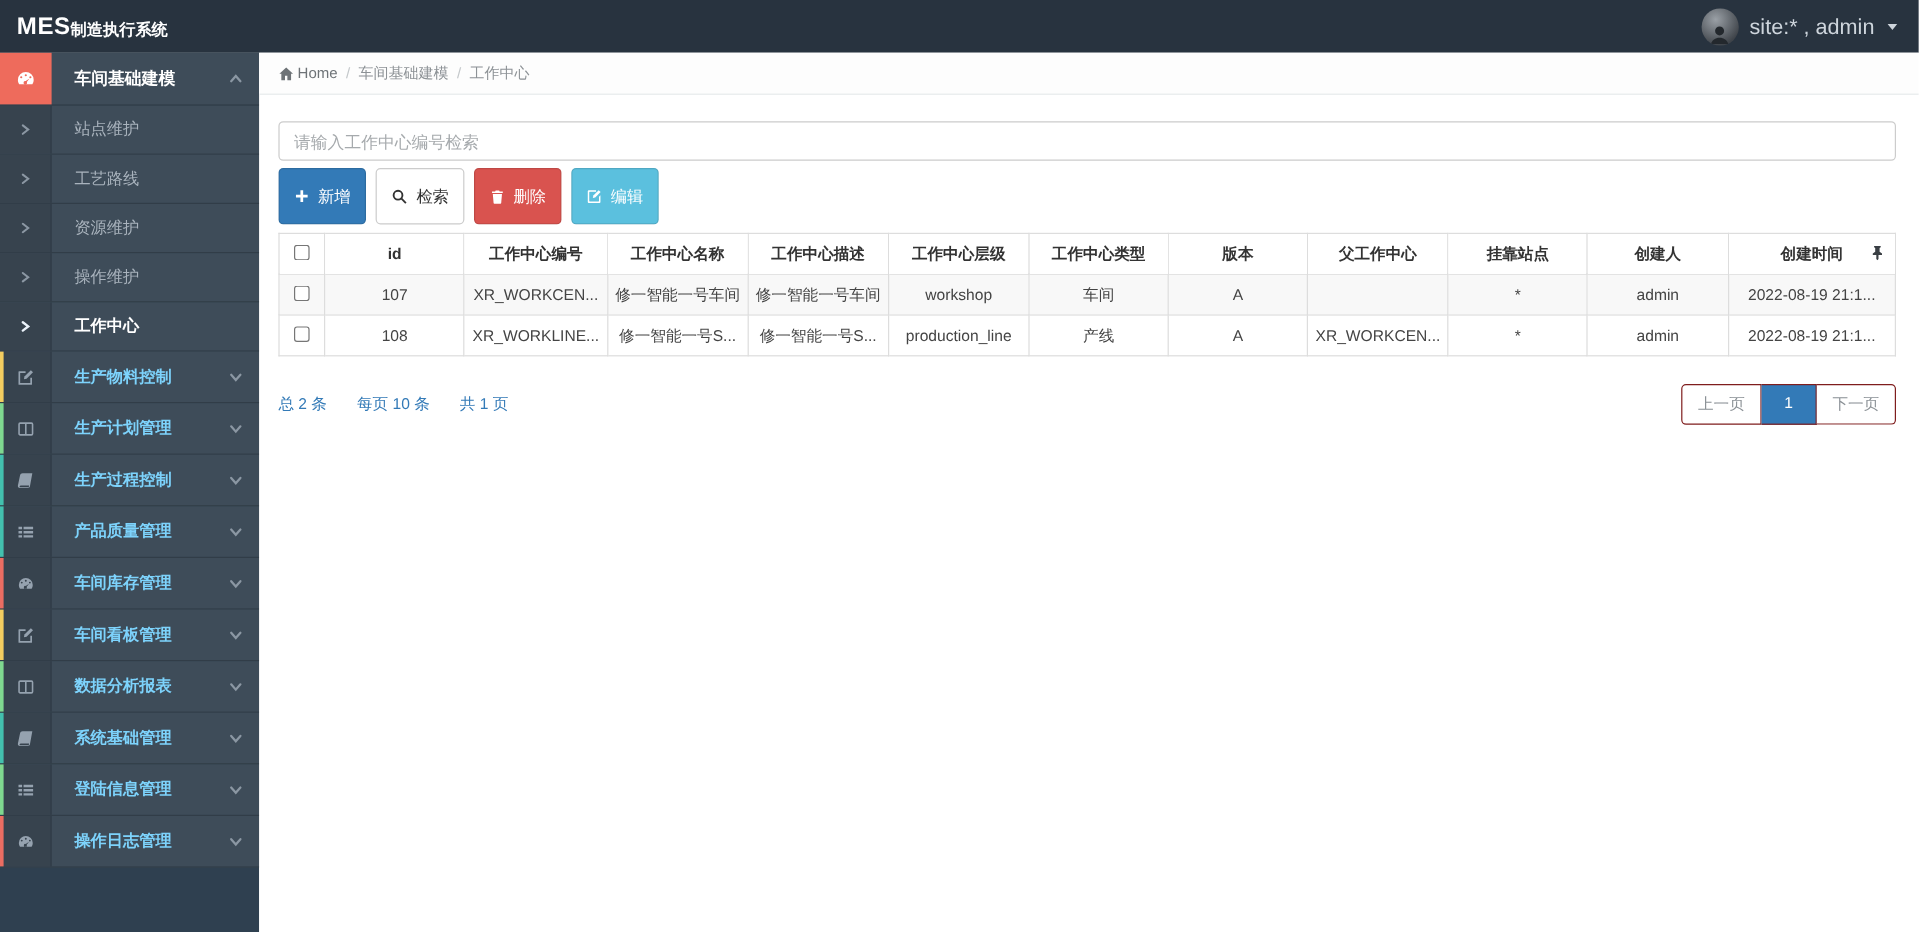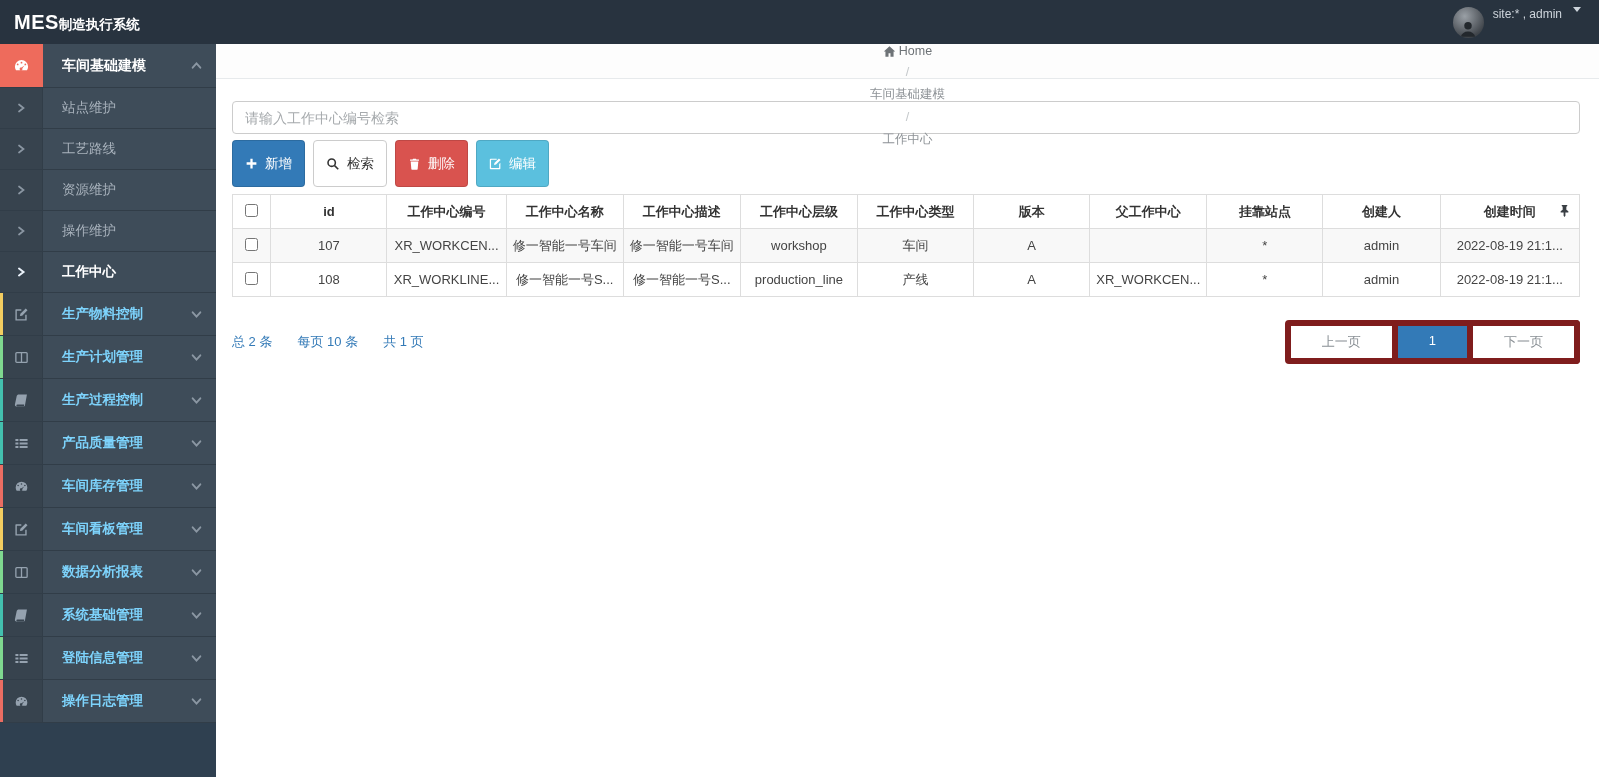--- a/index.html
+++ b/index.html
@@ -4,21 +4,21 @@
 <style>
   * { margin:0; padding:0; box-sizing:border-box; }
   html,body { width:1599px; height:777px; overflow:hidden; }
   body { font-family:"Liberation Sans","DejaVu Sans",sans-serif; background:#fff; position:relative; }
 
   
   .topbar { height:44px; background:#28333f; display:flex; align-items:center; justify-content:space-between; padding:0 18px 0 14px; }
   .logo { color:#fff; font-weight:bold; display:flex; align-items:flex-end; }
   .logo .mes { font-size:20px; letter-spacing:.5px; }
   .logo .rest { font-size:13.5px; }
-  .usermenu { display:flex; gap:9px; color:#ced5dc; font-size:12px; cursor:pointer; }
+  .usermenu { display:flex; align-items:center; gap:9px; color:#ced5dc; font-size:18px; cursor:pointer; }
   .avatar { width:31px; height:31px; border-radius:50%; overflow:hidden; flex:none;
             background:radial-gradient(circle at 38% 30%, #9aa0a6, #3f444a 75%); display:flex; align-items:flex-end; justify-content:center; }
   .avatar svg { display:block; }
   .caret { width:0; height:0; border-left:4px solid transparent; border-right:4px solid transparent; border-top:5px solid #ced5dc; margin-left:2px; }
 
   
   .sidebar { position:absolute; left:0; top:44px; width:216px; bottom:0; background:#2f4050; }
   .nav-item { display:flex; align-items:stretch; height:43px; background:#3e4c59; border-bottom:1px solid #313d48; position:relative; cursor:pointer; }
   .strip { position:absolute; left:0; top:0; bottom:0; width:3px; }
   .icon-col { width:43px; flex:none; display:flex; align-items:center; justify-content:center; background:#37434e; border-right:1px solid #313d48; color:#95a2af; }
@@ -28,21 +28,21 @@
   .nav-group .icon-col { border-right:none; color:#fff; }
   .nav-group .nav-label { color:#fff; font-size:14px; }
   .sub-item { display:flex; align-items:stretch; height:41px; background:#3e4c59; border-bottom:1px solid #313d48; cursor:pointer; }
   .sub-arrow { width:43px; flex:none; display:flex; align-items:center; justify-content:center; color:#8b97a3; border-right:1px solid #313d48; background:#37434e; }
   .sub-label { flex:1; display:flex; align-items:center; padding-left:19px; font-size:13.5px; color:#a9b3bd; }
   .sub-item.active .sub-label { color:#ffffff; font-weight:bold; }
   .sub-item.active .sub-arrow { color:#eaf2fa; }
 
   
   .main { position:absolute; left:216px; top:44px; right:0; bottom:0; background:#fff; }
-  .breadcrumb { height:35px; display:flex; align-items:center; padding:0 16px; border-bottom:1px solid #e7eaec; background:#fdfdfd; font-size:12.5px; color:#8d9296; gap:7px;flex-direction:column; }
+  .breadcrumb { height:35px; display:flex; align-items:center; padding:0 16px; border-bottom:1px solid #e7eaec; background:#fdfdfd; font-size:12.5px; color:#8d9296; gap:7px; }
   .breadcrumb .bc-home { display:flex; align-items:center; gap:3px; color:#6e7377; cursor:pointer; }
   .breadcrumb .sep { color:#c3c7ca; }
   .bc-link { cursor:pointer; }
 
   .content { padding:22px 19px 0 16px; }
   .search-input { width:100%; height:33px; border:1px solid #ccc; border-radius:4px; padding:6px 12px; font-size:14px; color:#555; outline:none; display:block; }
   .search-input::placeholder { color:#a6aaad; }
 
   .btn-row { margin-top:6px; display:flex; gap:8px; }
   .btn { height:47px; display:inline-flex; align-items:center; gap:7px; padding:0 12px; border-radius:4px; font-size:13.5px; border:1px solid rgba(0,0,0,.12); color:#fff; cursor:pointer; font-family:inherit; }
@@ -53,21 +53,21 @@
   table { width:100%; border-collapse:collapse; table-layout:fixed; font-size:13px; color:#444; }
   th,td { border:1px solid #ddd; height:34px; text-align:center; padding:0 6px; overflow:hidden; white-space:nowrap; }
   th { font-weight:bold; color:#333; position:relative; background:#fff; }
   tr.striped td { background:#f8f8f8; }
   .pin { position:absolute; right:9px; top:50%; transform:translateY(-50%); color:#3a3f44; cursor:pointer; }
   input[type=checkbox] { width:13px; height:13px; cursor:pointer; }
 
   .pagi-row { display:flex; justify-content:space-between; align-items:center; margin-top:23px; }
   .pagi-info { font-size:13px; display:flex; gap:25px; }
   .pager { display:flex; }
-  .pg { min-width:46px; padding:7px 31px; border:6px solid #7f1d1d; background:#fff; color:#8a9095; font-size:13px; text-align:center; cursor:pointer; }
+  .pg { min-width:46px; padding:7px 13px; border:1px solid #7f1d1d; background:#fff; color:#8a9095; font-size:13px; text-align:center; cursor:pointer; }
   .pg + .pg { border-left:none; }
   .pg.prev { border-radius:4px 0 0 4px; }
   .pg.next { border-radius:0 4px 4px 0; }
   .pg.active { color:#fff; }
 </style>
 </head>
 <body>
 
 <div class="topbar">
   <div class="logo">

